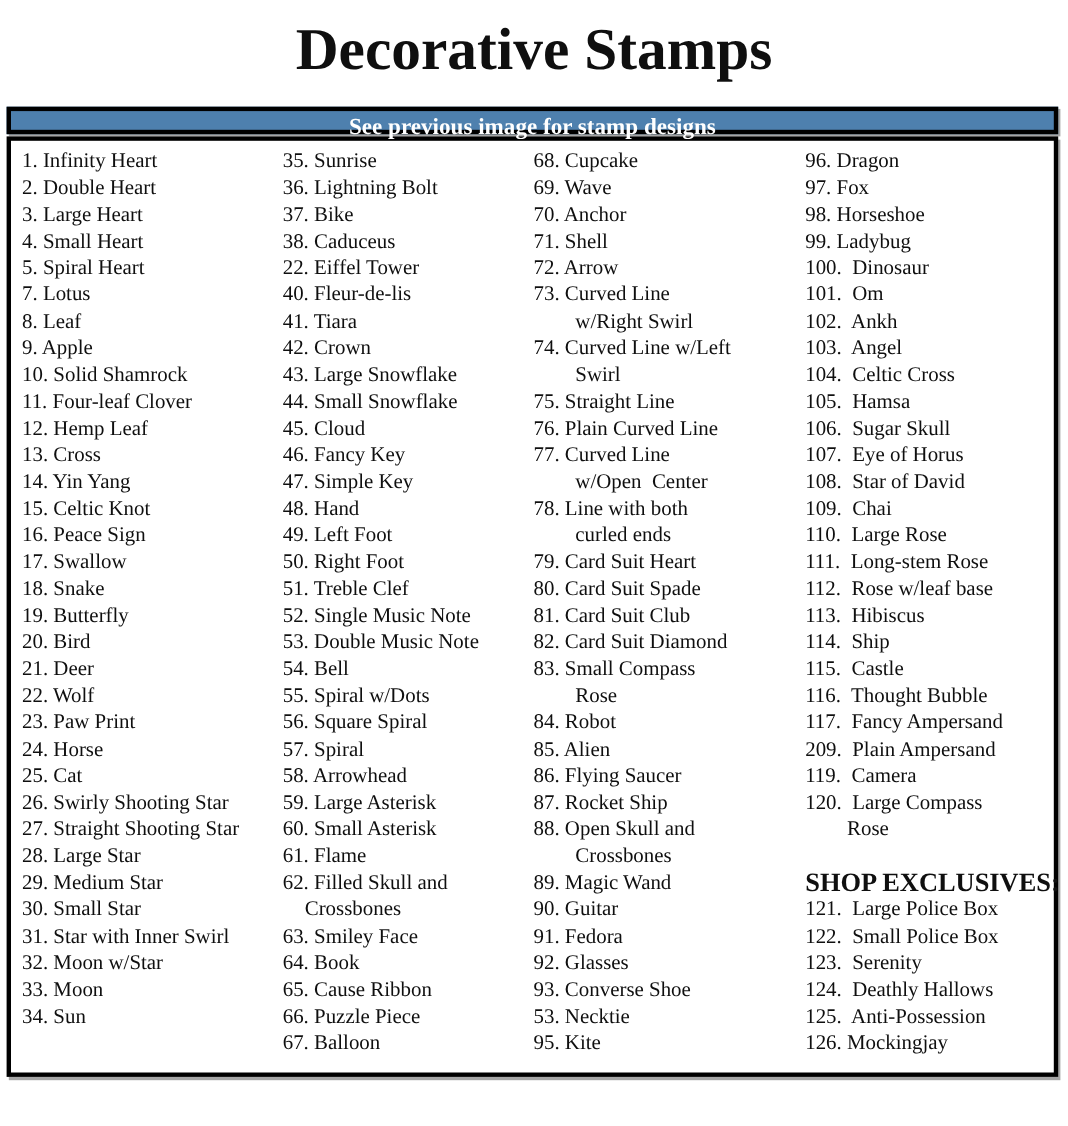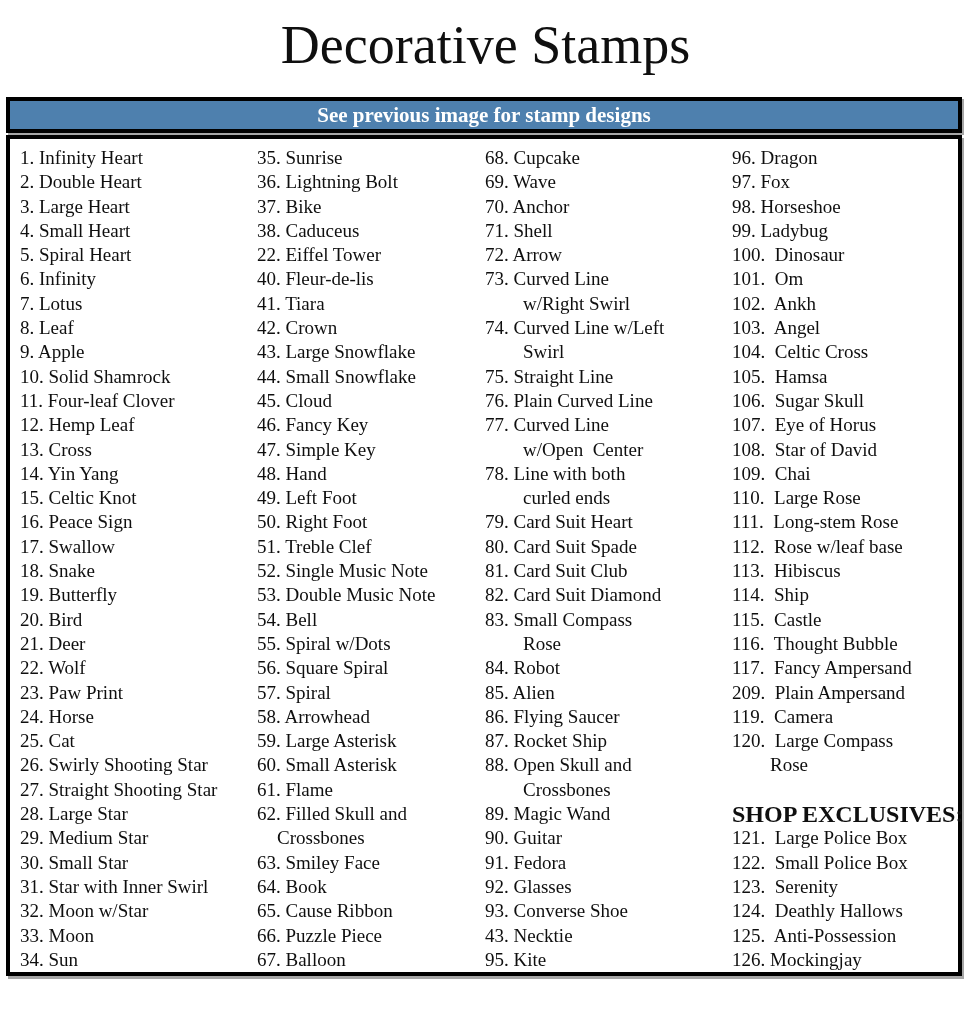--- a/index.html
+++ b/index.html
@@ -15,39 +15,39 @@
     background: #ffffff;
     font-family: "Liberation Serif", "DejaVu Serif", serif;
     color: var(--text-color);
     overflow: hidden;
   }
   .page-title {
     margin: 10px 0 0 0;
     text-align: center;
     font-size: 54px;
     line-height: 70px;
-    font-weight: 400;
+    font-weight: 700;
     letter-spacing: 0px;
   }
   .banner {
     margin: 17px 9px 0 6px;
     border: 4px solid var(--border-color);
     background: var(--banner-bg);
-    height: 36px;
+    height: 25px;
     text-align: center;
     font-size: 21px;
     line-height: 28px;
     font-weight: 700;
     color: var(--banner-text);
     box-shadow: 2px 2px 0 rgba(0,0,0,0.35);
   }
   .list-box {
     margin: 2px 9px 0 6px;
     border: 4px solid var(--border-color);
-    padding: 7px 0 0 10px;
+    padding: 7px 0 14px 10px;
     box-shadow: 2px 3px 0 rgba(0,0,0,0.35);
   }
   .stamps-grid {
     display: grid;
     grid-template-columns: 237px 228px 247px 1fr;
   }
   .column { min-width: 0; }
   .line {
     white-space: pre;
     font-size: 19px;
@@ -81,23 +81,20 @@
         <div class="entry">
           <div class="line">3. Large Heart</div>
         </div>
         <div class="entry">
           <div class="line">4. Small Heart</div>
         </div>
         <div class="entry">
           <div class="line">5. Spiral Heart</div>
         </div>
         <div class="entry">
-          <div class="line">6. Infinity</div>
-        </div>
-        <div class="entry">
           <div class="line">7. Lotus</div>
         </div>
         <div class="entry">
           <div class="line">8. Leaf</div>
         </div>
         <div class="entry">
           <div class="line">9. Apple</div>
         </div>
         <div class="entry">
           <div class="line">10. Solid Shamrock</div>
@@ -356,21 +353,21 @@
         <div class="entry">
           <div class="line">91. Fedora</div>
         </div>
         <div class="entry">
           <div class="line">92. Glasses</div>
         </div>
         <div class="entry">
           <div class="line">93. Converse Shoe</div>
         </div>
         <div class="entry">
-          <div class="line">43. Necktie</div>
+          <div class="line">53. Necktie</div>
         </div>
         <div class="entry">
           <div class="line">95. Kite</div>
         </div>
       </div>
       <div class="column">
         <div class="entry">
           <div class="line">96. Dragon</div>
         </div>
         <div class="entry">

